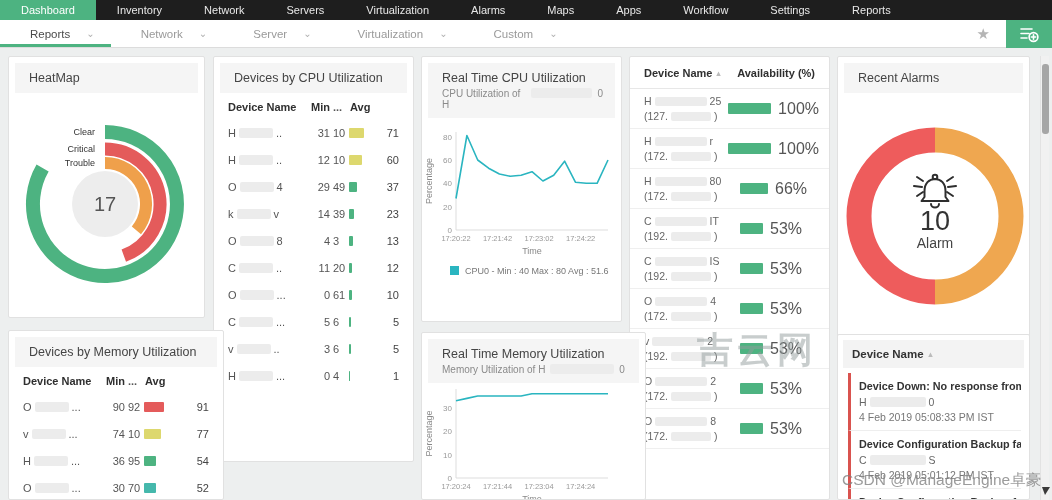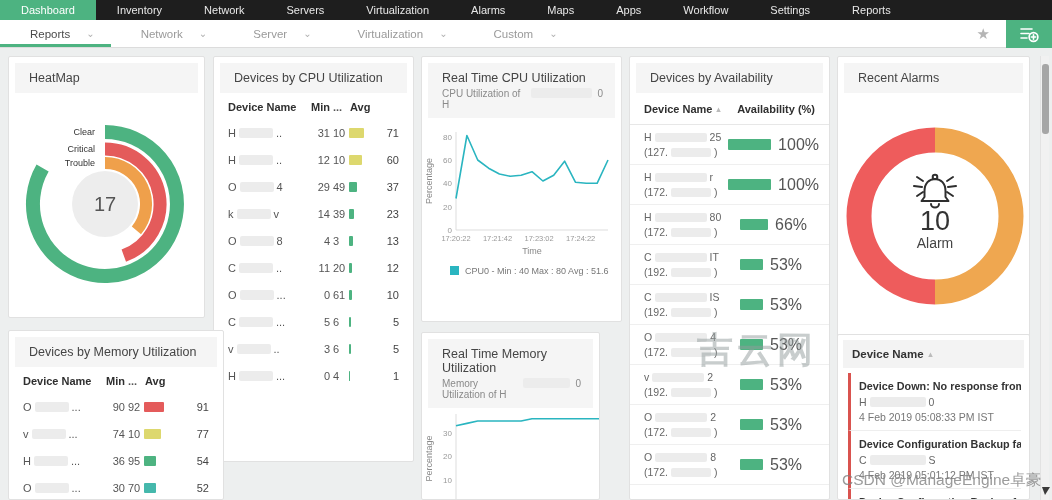--- a/index.html
+++ b/index.html
@@ -27,21 +27,21 @@
   .card { position:absolute; background:#fff; border:1px solid #e1e1e1; border-radius:2px; overflow:hidden; }
   .card-h { margin:6px 6px 0 6px; background:#f5f5f5; padding:8px 12px 8px 14px; }
   .card-title { font-size:12.5px; color:#454545; }
   .card-sub { font-size:10px; color:#8a8a8a; margin-top:3px; display:flex; gap:5px; }
 
   .card-heatmap  { left:8px;   top:8px;   width:197px; height:262px; }
   .card-memory   { left:8px;   top:282px; width:216px; height:170px; }
   .card-cpu      { left:213px; top:8px;   width:201px; height:406px; }
   .card-infra    { left:213px; top:424px; width:201px; height:28px; }
   .card-rtcpu    { left:421px; top:8px;   width:201px; height:266px; }
-  .card-rtmem    { left:421px; top:284px; width:179px; height:168px; }
+  .card-rtmem    { left:421px; top:284px; width:225px; height:168px; }
   .card-avail    { left:629px; top:8px;   width:201px; height:444px; }
   .card-alarms   { left:837px; top:8px;   width:193px; height:336px; }
   .card-devlist  { left:837px; top:286px; width:193px; height:166px; }
 
   .card-heatmap svg, .card-alarms svg { display:block; }
 
   
   .util-table { padding:8px 12px 0 14px; }
   .util-head { display:grid; grid-template-columns:72px 30px 16px 1fr; font-size:11px; font-weight:700; color:#2f2f2f; margin-bottom:6px; align-items:start; }
   .util-head .tr { text-align:right; }
@@ -339,23 +339,20 @@
         <text x="10" y="61" text-anchor="middle" font-size="9" fill="#888" transform="rotate(-90 10 61)">Percentage</text>
         <polyline points="34.0,78.5 44.9,15.5 55.7,40.0 66.6,48.2 77.4,54.0 88.3,56.3 99.1,55.2 110.0,51.7 120.9,61.0 131.7,55.2 142.6,41.2 153.4,62.2 164.3,63.3 175.1,63.3 186.0,40.0" fill="none" stroke="#2ab5c0" stroke-width="1.6" stroke-linejoin="round"></polyline>
       </svg>
     <div class="legend">
       <span class="sq" style="background: rgb(42, 181, 192);"></span>
       <span class="ltxt">CPU0 - Min : 40 Max : 80 Avg : 51.6</span>
     </div>
   </div>
 
   <div class="card card-avail">
-    <div class="card-h">
-        <div class="card-title">Devices by Availability</div>
-      </div>
     <div class="av-head">
       <span class="left">
           <span>Device Name</span>
           <span class="caret">▴</span>
         </span>
       <span>Availability (%)</span>
     </div>
     <div>
 
     <div class="av-row">

